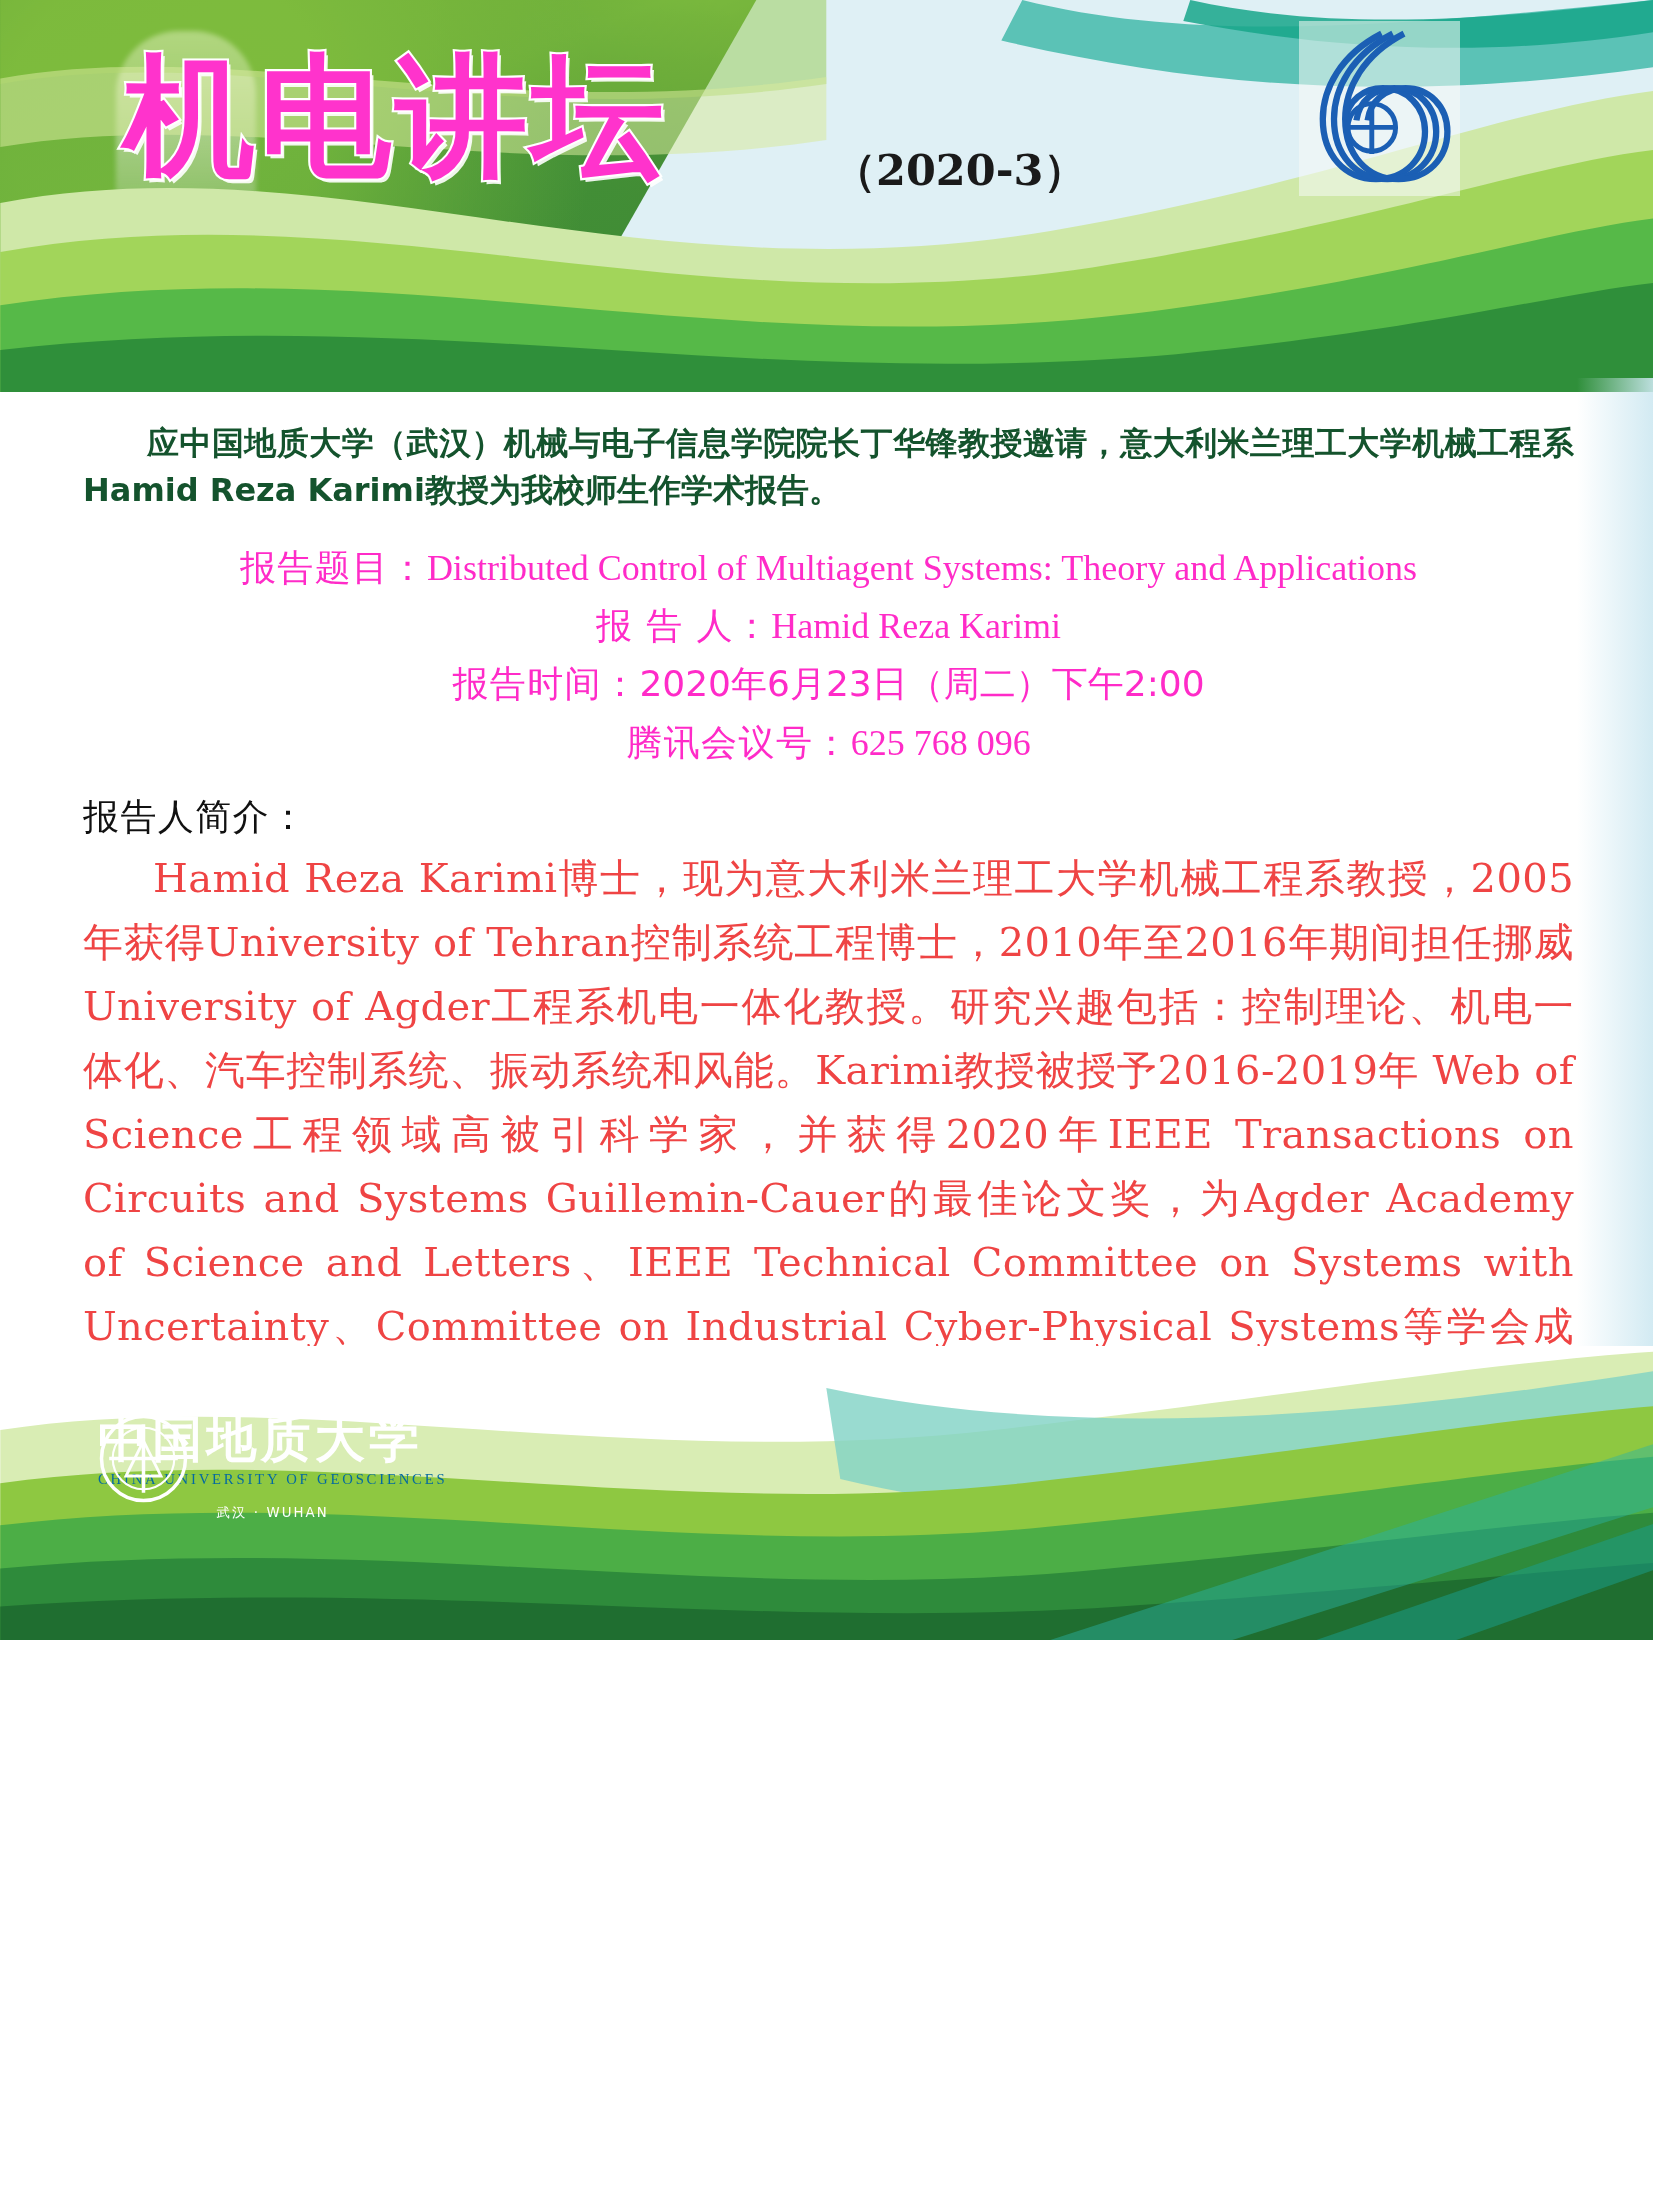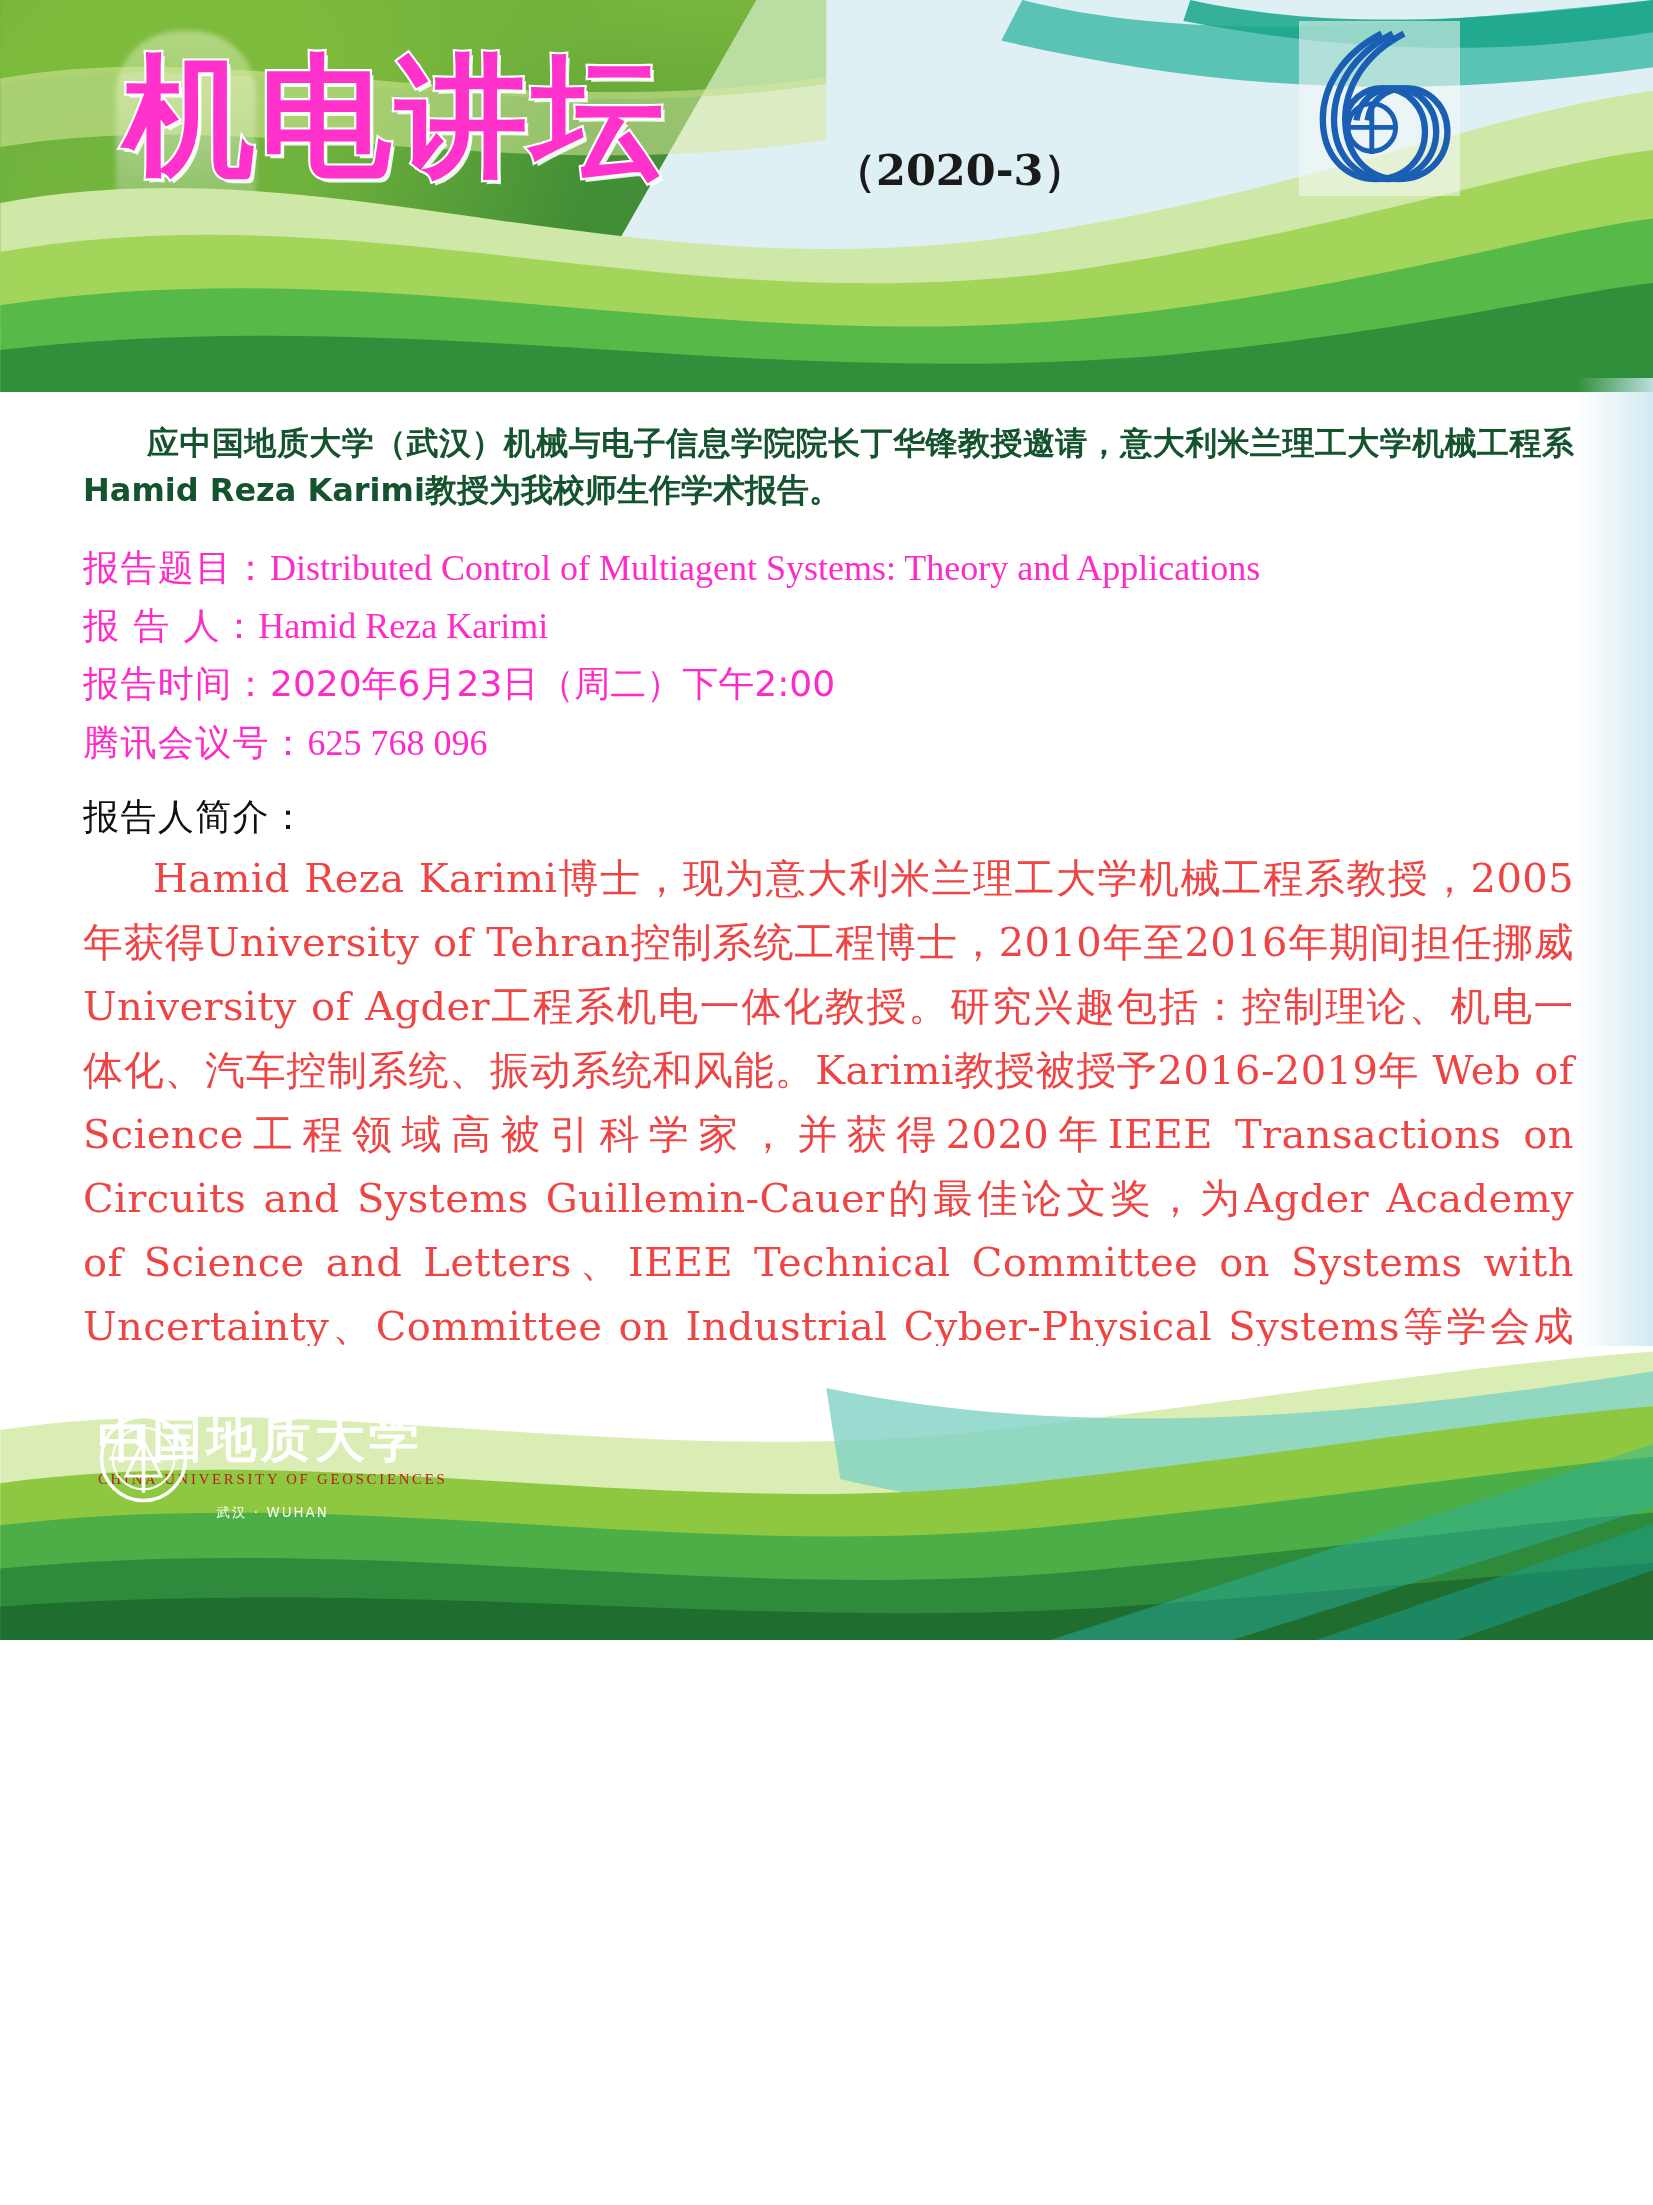--- a/index.html
+++ b/index.html
@@ -99,20 +99,21 @@
     letter-spacing: 0px;
   }
   .field-list { margin: 0 0 15.4px 0; }
   .field-row {
     display: flex;
     align-items: flex-start;
     font-size: 36px;
     line-height: 1.62;
     color: #ff33cc;
     white-space: nowrap;
+    justify-content: center;
   }
   .field-label {
     font-family: "DejaVu Sans", sans-serif;
     color: #ff2bc8;
     flex: 0 0 auto;
     letter-spacing: 1.4px;
   }
   .field-value {
     font-family: Liberation Serif, serif;
     color: #ff2bc8;
@@ -161,21 +162,21 @@
     font-family: "DejaVu Sans", sans-serif;
     font-size: 50px;
     font-weight: 700;
     color: #ffffff;
     letter-spacing: 4.2px;
     line-height: 1.05;
   }
   .univ-en {
     font-family: "Liberation Serif", serif;
     font-size: 14.7px;
-    color: #b91c1c;
+    color: #0369a1;
     letter-spacing: 2.8px;
     margin-top: 5.6px;
   }
   .univ-sub {
     font-family: "DejaVu Sans", sans-serif;
     font-size: 13.3px;
     color: #ffffff;
     letter-spacing: 2.1px;
     margin-top: 16px;
     text-align: center;

